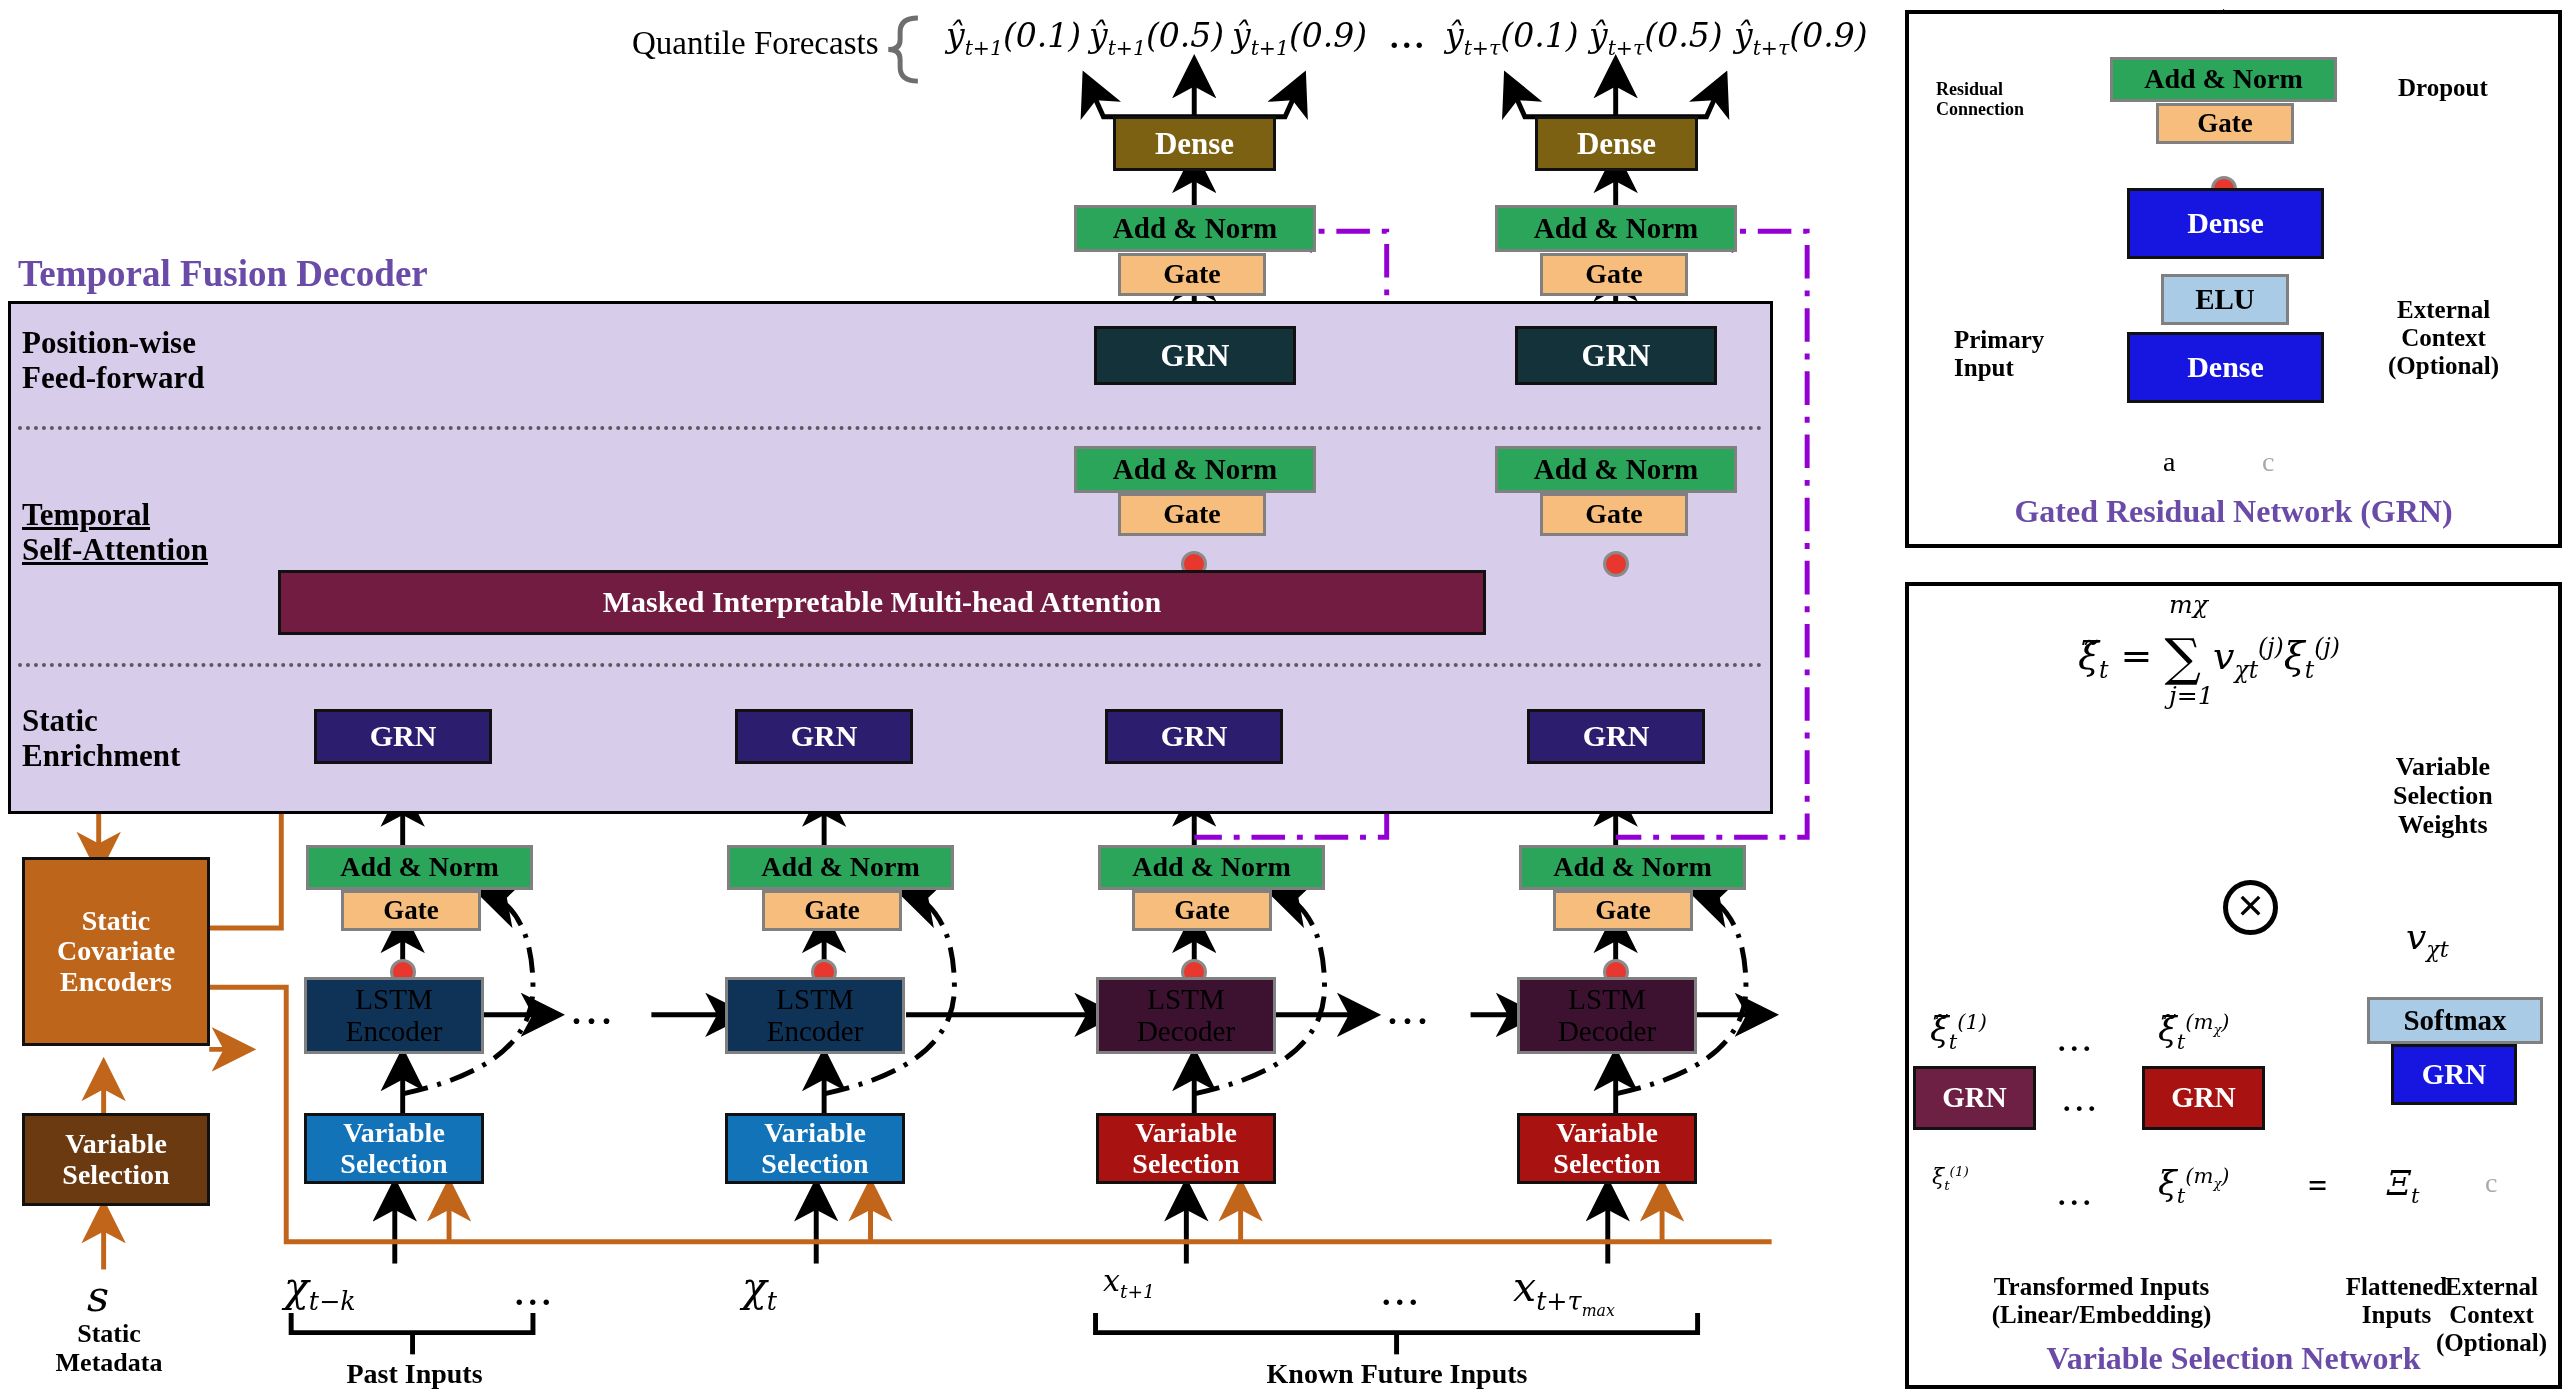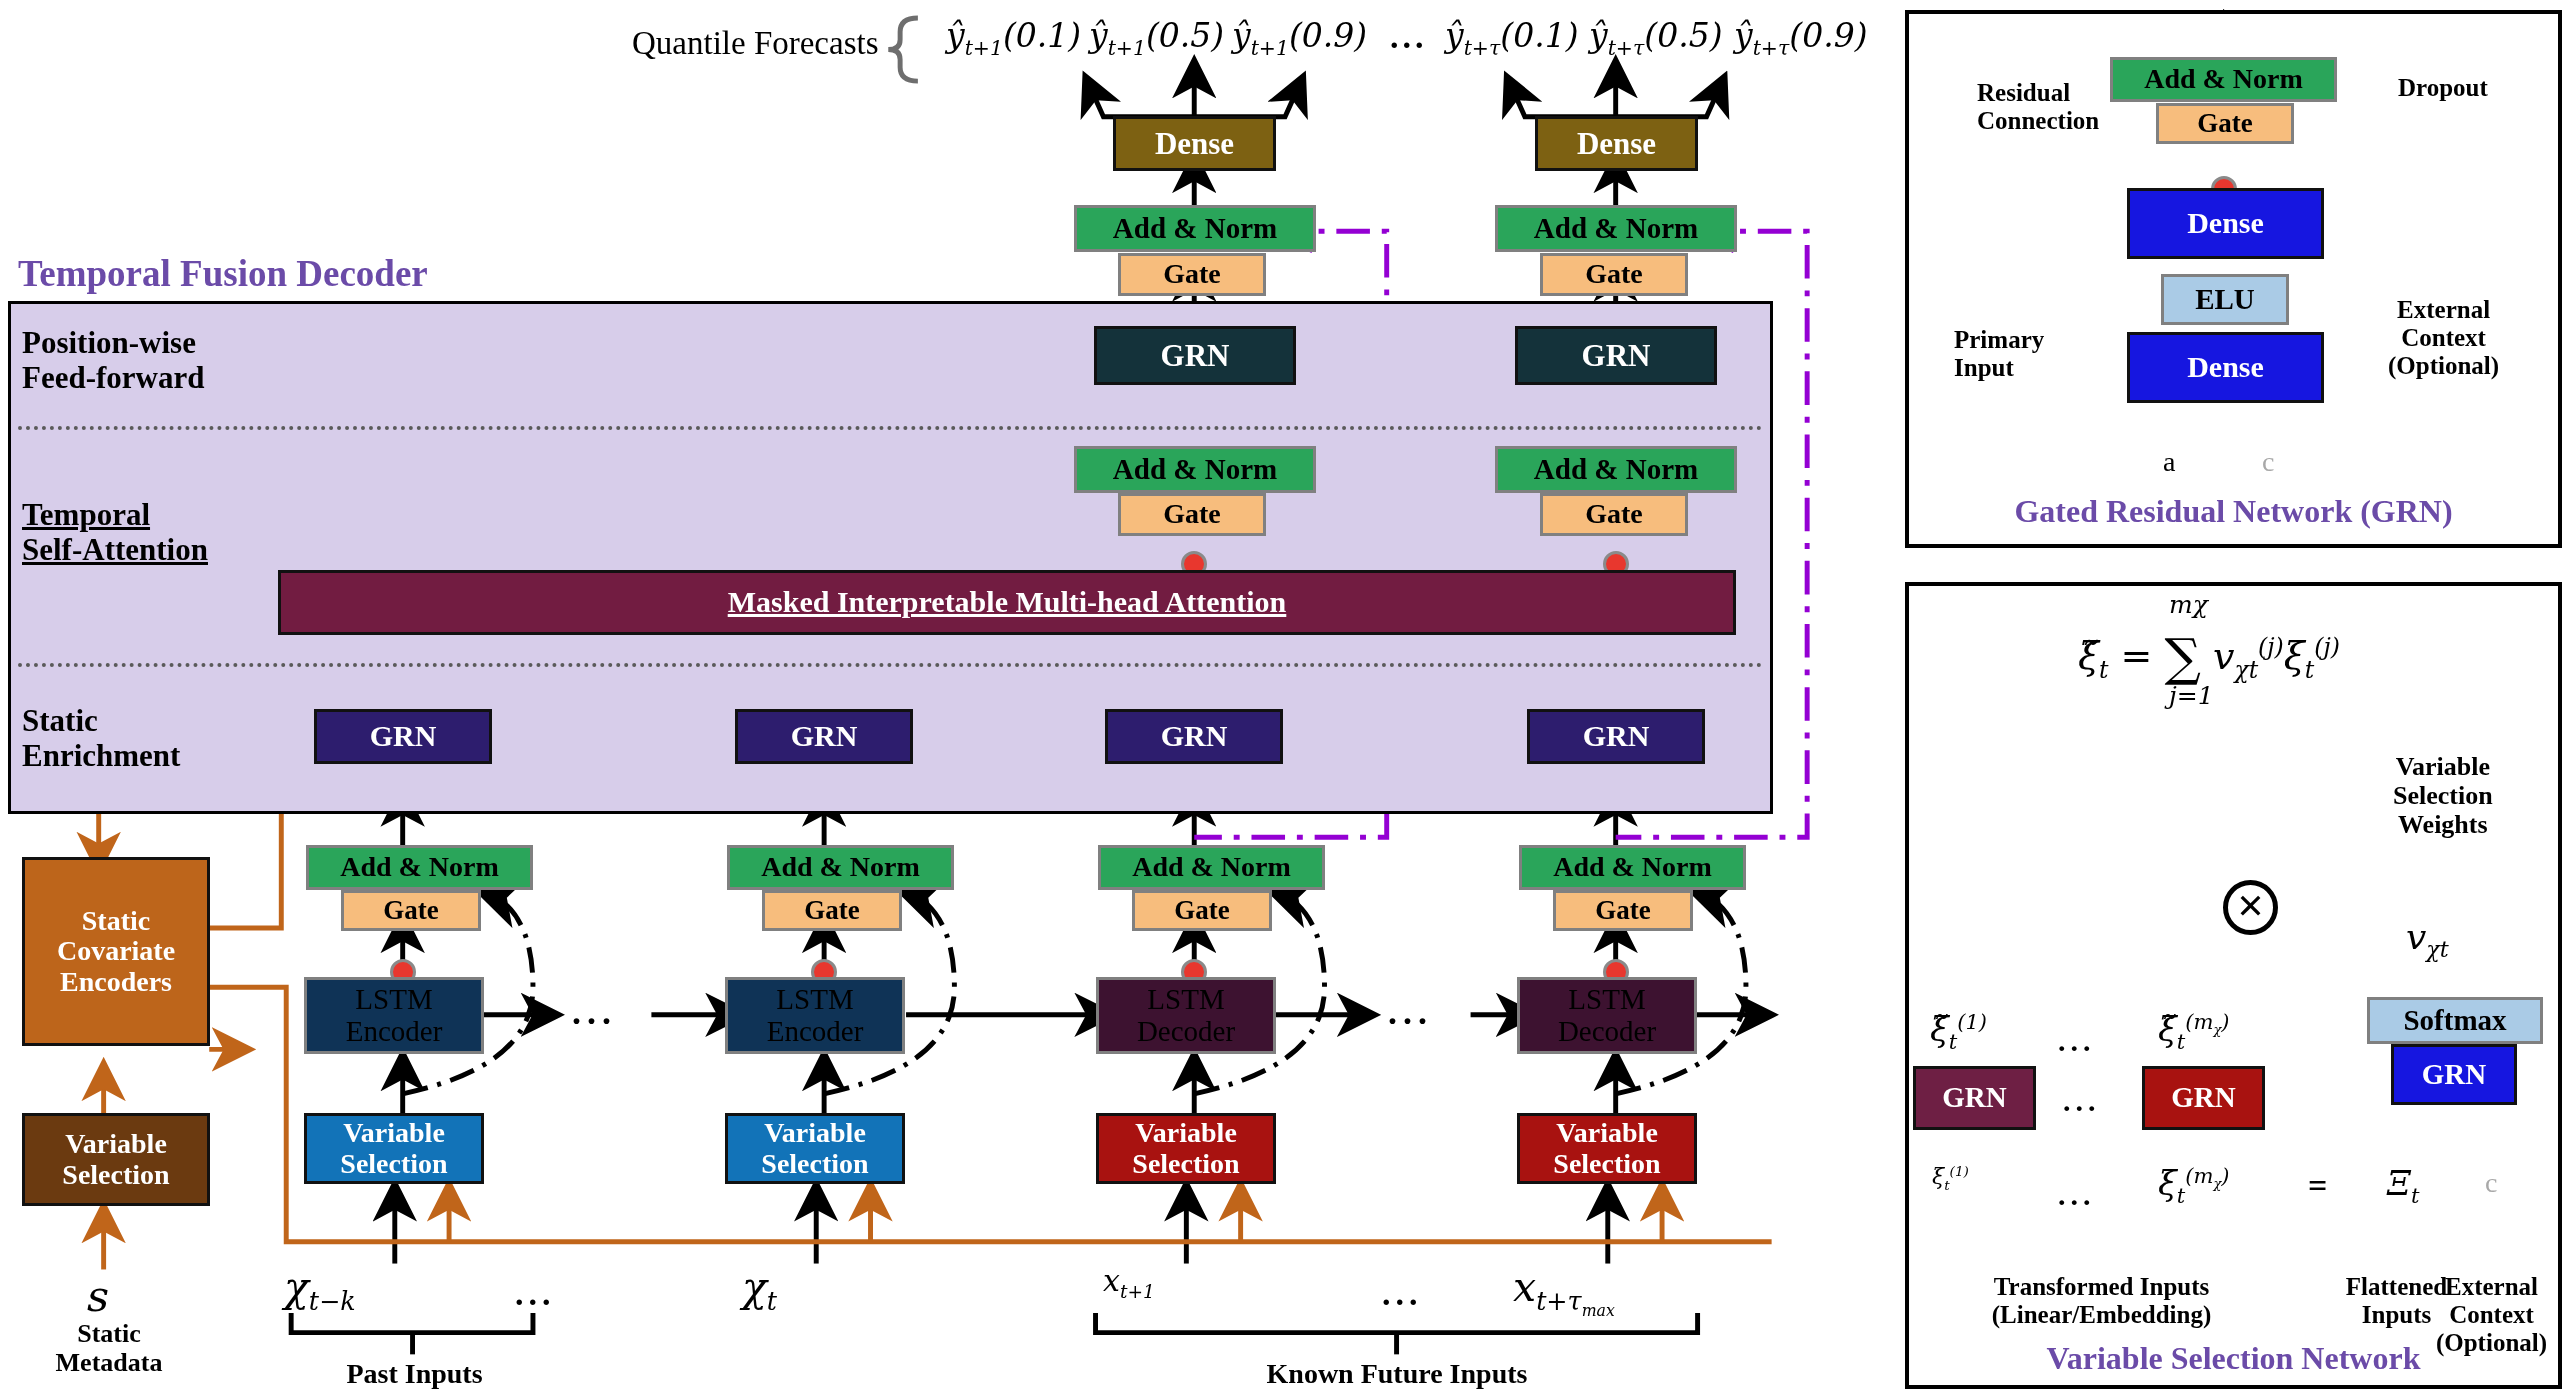--- a/index.html
+++ b/index.html
@@ -257,21 +257,21 @@
   <div class="node blk" style="left:1515px;top:326px;width:202px;height:59px;background:#14323a;font-size:31px;">GRN</div>
 
   <div class="node blkgrey" style="left:1074px;top:446px;width:242px;height:47px;background:#2aa55a;font-size:29px;font-weight:700;color:#000;">Add &amp; Norm</div>
   <div class="node blkgrey" style="left:1118px;top:493px;width:148px;height:43px;background:#f7bd7d;font-size:28px;font-weight:700;color:#000;">Gate</div>
   <div class="node blkgrey" style="left:1495px;top:446px;width:242px;height:47px;background:#2aa55a;font-size:29px;font-weight:700;color:#000;">Add &amp; Norm</div>
   <div class="node blkgrey" style="left:1540px;top:493px;width:148px;height:43px;background:#f7bd7d;font-size:28px;font-weight:700;color:#000;">Gate</div>
 
   <div class="dot-red" style="left:1181px;top:551px;"></div>
   <div class="dot-red" style="left:1603px;top:551px;"></div>
 
-  <div class="node blk" style="left:278px;top:570px;width:1458px;height:65px;background:#721c41;font-size:30px;text-decoration:underline;">Masked Interpretable Multi-head Attention</div>
+  <div class="node blk" style="left:278px;top:570px;width:1208px;height:65px;background:#721c41;font-size:30px;">Masked Interpretable Multi-head Attention</div>
 
   <div class="node blk" style="left:314px;top:709px;width:178px;height:55px;background:#2d1d6e;font-size:30px;">GRN</div>
   <div class="node blk" style="left:735px;top:709px;width:178px;height:55px;background:#2d1d6e;font-size:30px;">GRN</div>
   <div class="node blk" style="left:1105px;top:709px;width:178px;height:55px;background:#2d1d6e;font-size:30px;">GRN</div>
   <div class="node blk" style="left:1527px;top:709px;width:178px;height:55px;background:#2d1d6e;font-size:30px;">GRN</div>
 
   <div class="node blkgrey" style="left:306px;top:845px;width:227px;height:45px;background:#2aa55a;font-size:28px;font-weight:700;color:#000;">Add &amp; Norm</div>
   <div class="node blkgrey" style="left:341px;top:890px;width:140px;height:41px;background:#f7bd7d;font-size:27px;font-weight:700;color:#000;">Gate</div>
   <div class="dot-red" style="left:390px;top:959px;"></div>
   <div class="node blkgrey" style="left:304px;top:977px;width:180px;height:77px;background:#0f3356;font-size:29px;flex-direction:column;">
@@ -349,21 +349,21 @@
 
   <div class="panel" style="left:1905px;top:10px;width:657px;height:538px;"></div>
 
   <div class="node blkgrey" style="left:2110px;top:57px;width:227px;height:45px;background:#2aa55a;font-size:28px;font-weight:700;color:#000;">Add &amp; Norm</div>
   <div class="node blkgrey" style="left:2156px;top:103px;width:138px;height:41px;background:#f7bd7d;font-size:27px;font-weight:700;color:#000;">Gate</div>
   <div class="dot-red" style="left:2211px;top:176px;"></div>
   <div class="node blk" style="left:2127px;top:188px;width:197px;height:71px;background:#1616e0;font-size:30px;">Dense</div>
   <div class="node blkgrey" style="left:2161px;top:274px;width:128px;height:51px;background:#aacbe6;font-size:29px;font-weight:700;color:#000;">ELU</div>
   <div class="node blk" style="left:2127px;top:332px;width:197px;height:71px;background:#1616e0;font-size:30px;">Dense</div>
 
-  <div class="sect" style="left:1977px;top:79px;font-size:25px;">
+  <div class="sect" style="left:1936px;top:79px;font-size:18px;">
     <div>Residual</div>
     <div>Connection</div>
   </div>
   <div class="sect" style="left:2398px;top:74px;font-size:25px;">Dropout</div>
   <div class="sect" style="left:1954px;top:326px;font-size:25px;">
     <div>Primary</div>
     <div>Input</div>
   </div>
   <div class="sect" style="left:2388px;top:296px;font-size:25px;text-align:center;">
     <div>External</div>

